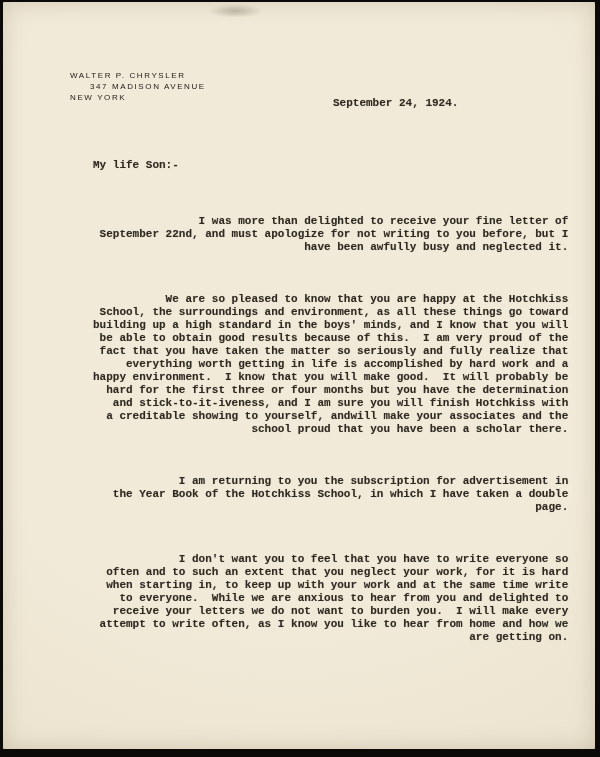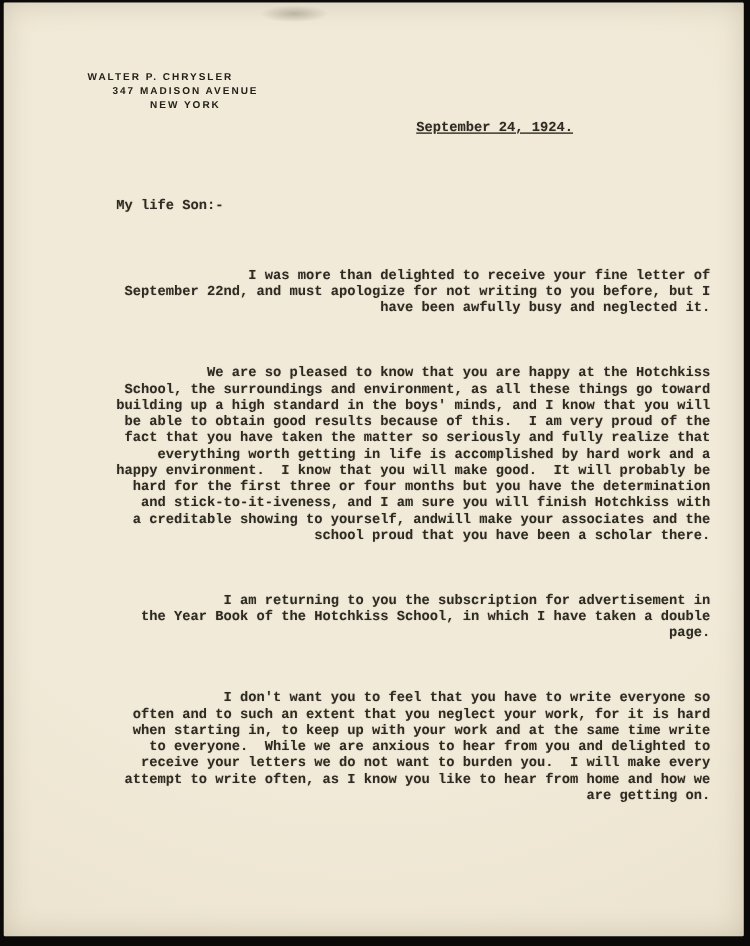--- a/index.html
+++ b/index.html
@@ -18,42 +18,42 @@
     border-radius: 1px;
   }
   .smudge {
     position: absolute;
     left: 205px; top: 2px; width: 55px; height: 14px;
     background: radial-gradient(ellipse at center, rgba(110,104,88,0.38), rgba(110,104,88,0) 70%);
     pointer-events: none;
   }
   .letterhead {
     position: absolute;
-    left: 67px; top: 54px;
+    left: 67px; top: 68px;
     font-family: "Liberation Sans", sans-serif;
-    font-weight: bold;
+    font-weight: normal;
     font-size: 8px;
     letter-spacing: 1.6px;
     line-height: 11px;
     color: #23201a;
   }
   .lh2 { margin-left: 20px; }
-  .lh3 { margin-left: 50px; }
+  .lh3 { }
   .typewriter {
     font-family: "Liberation Mono", "DejaVu Sans Mono", monospace;
     font-weight: bold;
     font-size: 11px;
     line-height: 13px;
     color: #2e2a21;
     white-space: pre;
     text-shadow: 0 0 1px rgba(46, 42, 33, 0.28);
   }
   .date {
     position: absolute;
-    left: 330px; top: 95px; text-decoration: underline;
+    left: 330px; top: 95px;
   }
   .letter-body {
     position: absolute;
     left: 90px; top: 131px;
   }
   .salutation { margin-bottom: 17px; }
   .para { margin-bottom: 13px; text-align: right; }
 </style>
 </head>
 <body>

